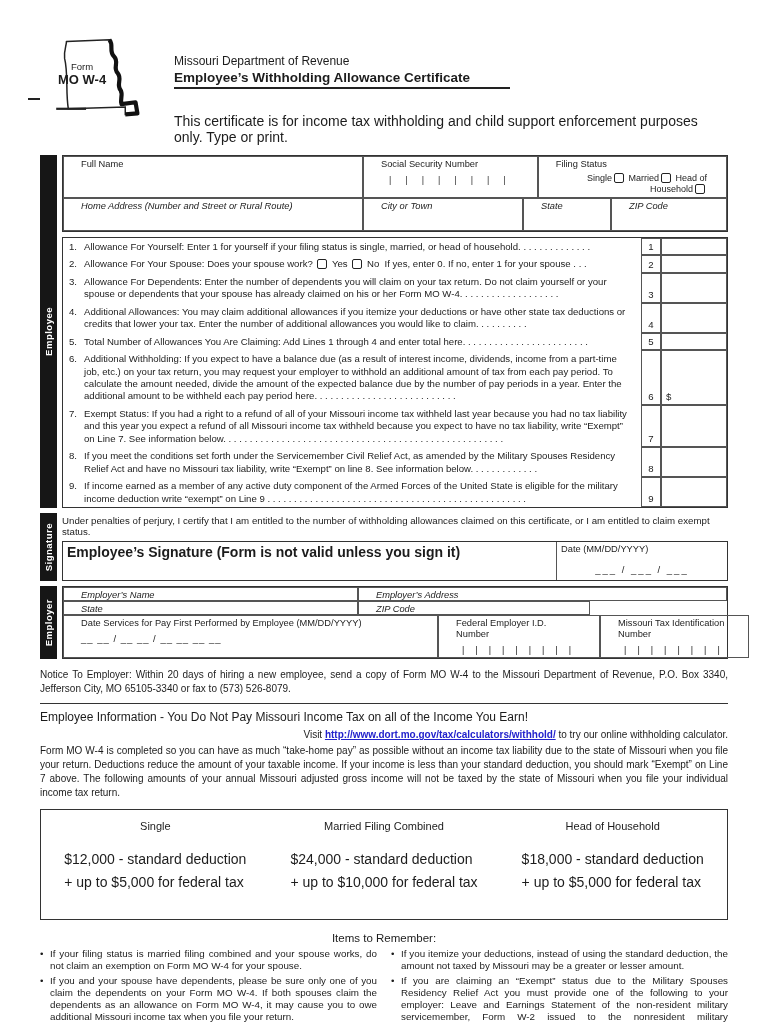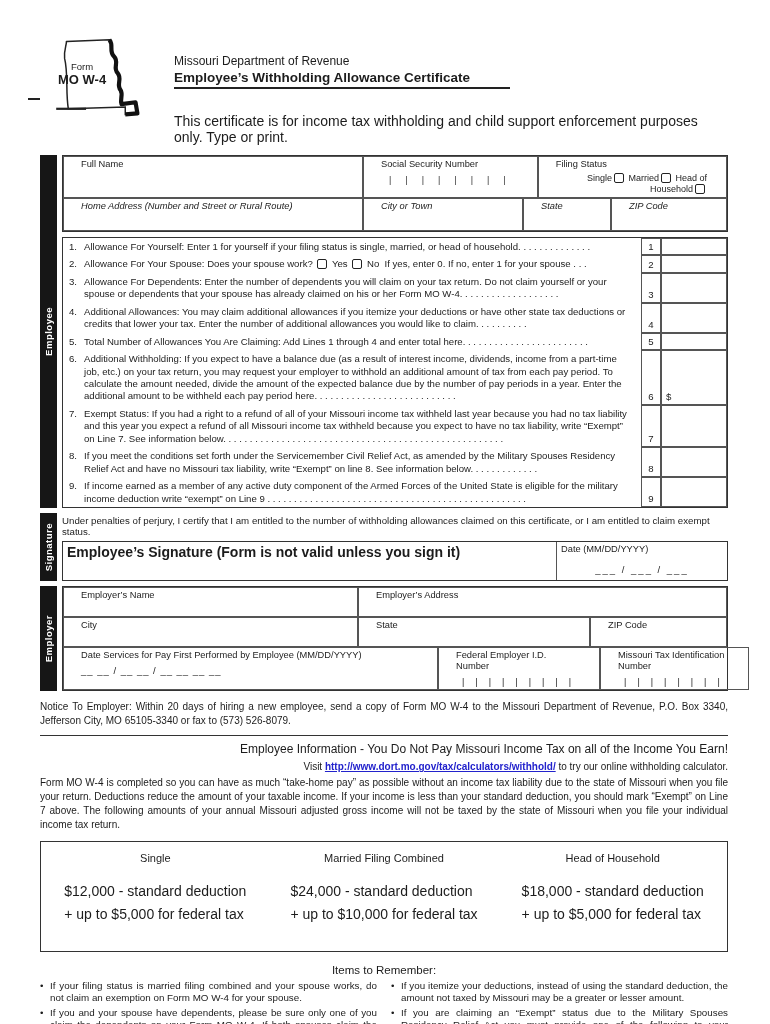--- a/index.html
+++ b/index.html
@@ -52,37 +52,37 @@
   .dateval { margin-top:10px; font-size:9.5px; letter-spacing:2px; text-align:center; }
 
   .urow1 .fcell:nth-child(1){ flex:0 0 295px; }
   .urow1 .fcell:nth-child(2){ flex:1; }
   .urow2 .fcell:nth-child(1){ flex:0 0 295px; }
   .urow2 .fcell:nth-child(2){ flex:0 0 232px; }
   .urow2 .fcell:nth-child(3){ flex:1; }
   .urow3 .fcell:nth-child(1){ flex:0 0 375px; }
   .urow3 .fcell:nth-child(2){ flex:0 0 157px; }
   .urow3 .fcell:nth-child(3){ flex:1; }
-  .ucell-h { height:30px; }
+  .ucell-h { height:14px;font-style:italic; }
   .dscore { margin-top:4px; font-size:9.5px; letter-spacing:1px; }
   .ticks2 { letter-spacing:11px; font-size:9px; display:block; margin-top:4px; padding-left:6px; }
 
   .trow1 .fcell:nth-child(1){ flex:0 0 300px; }
   .trow1 .fcell:nth-child(2){ flex:0 0 160px; }
   .trow1 .fcell:nth-child(3){ flex:1; }
   .trow2 .fcell:nth-child(1){ flex:0 0 300px; }
   .trow2 .fcell:nth-child(2){ flex:0 0 160px; }
   .trow2 .fcell:nth-child(3){ flex:0 0 88px; }
   .trow2 .fcell:nth-child(4){ flex:1; }
   .trow2 .fcell { height:33px;font-style:italic; }
 
   
   .notice { font-size:10px; text-align:justify; margin:9px 0 8px 0; line-height:1.35; }
   .rule { border-top:1.2px solid #333; margin:6px 0; }
-  .ei-head { text-align:right; font-size:12px; margin-top:4px; }
+  .ei-head { text-align:left; font-size:12px; margin-top:4px; }
   .visit-line { text-align:right; font-size:10px; margin:5px 0 4px 0; }
   a.blue { color:#2222cc; font-weight:bold; text-decoration:underline; }
   .ei-para { font-size:10px; text-align:justify; line-height:1.38; }
 
   .ded-box { border:1.2px solid #333; display:flex; margin:10px 0 12px 0; padding:10px 0 26px 0; }
   .ded-col { flex:1; text-align:center; }
   .ded-col h3 { font-size:11px; font-weight:normal; margin-bottom:16px; }
   .ded-lines { display:inline-block; text-align:left; font-size:14px; line-height:1.6; }
 
   .items-head { text-align:center; font-size:11.5px; margin:2px 0 4px 0; }
@@ -252,21 +252,20 @@
     <div class="vbar">
         <span>Employer</span>
       </div>
     <div class="sect-body">
       <div class="boxtbl">
         <div class="frow urow1">
           <div class="fcell ucell-h"><span class="lbl">Employer’s Name</span></div>
           <div class="fcell ucell-h"><span class="lbl">Employer’s Address</span></div>
         </div>
         <div class="frow urow2">
-          <div class="fcell ucell-h"><span class="lbl">City</span></div>
           <div class="fcell ucell-h"><span class="lbl">State</span></div>
           <div class="fcell ucell-h"><span class="lbl">ZIP Code</span></div>
         </div>
         <div class="frow urow3">
           <div class="fcell">
             <span class="lbl">Date Services for Pay First Performed by Employee (MM/DD/YYYY)</span>
             <div class="dscore">__ __ / __ __ / __ __ __ __</div>
           </div>
           <div class="fcell">
             <span class="lbl">Federal Employer I.D. Number</span>

